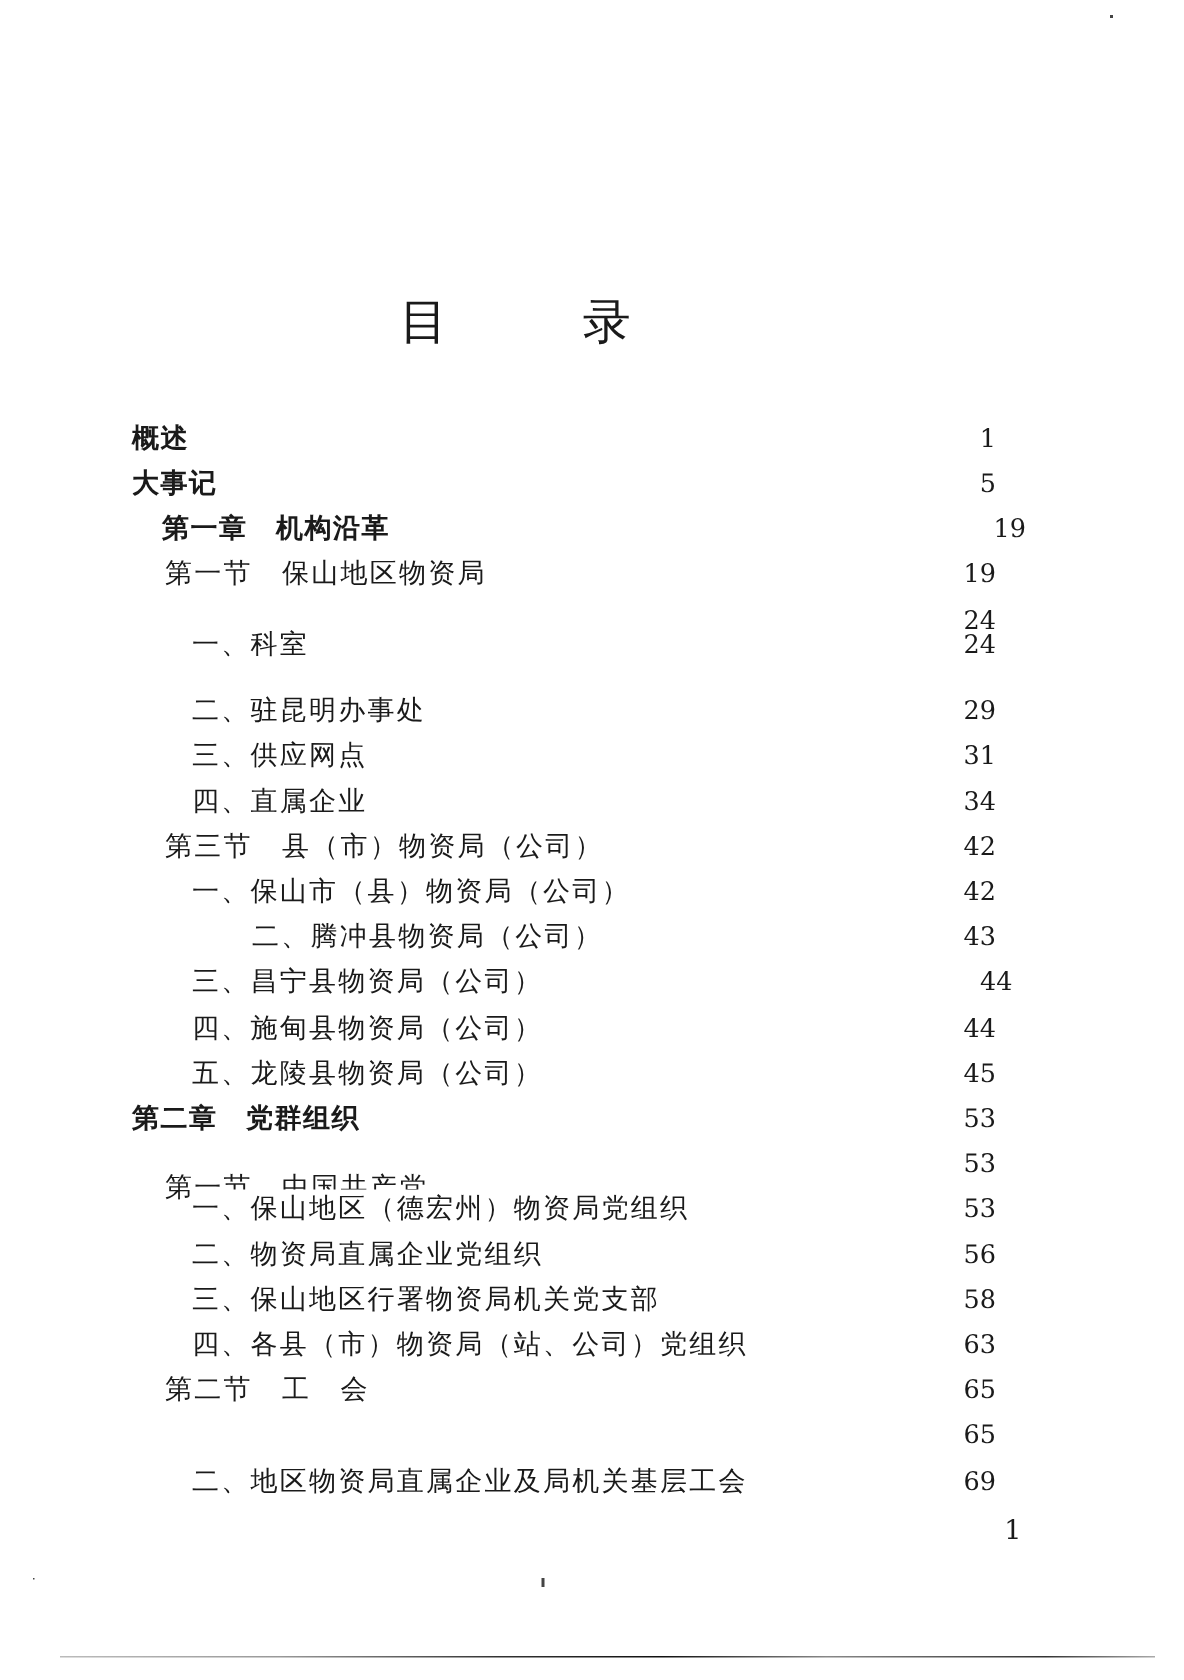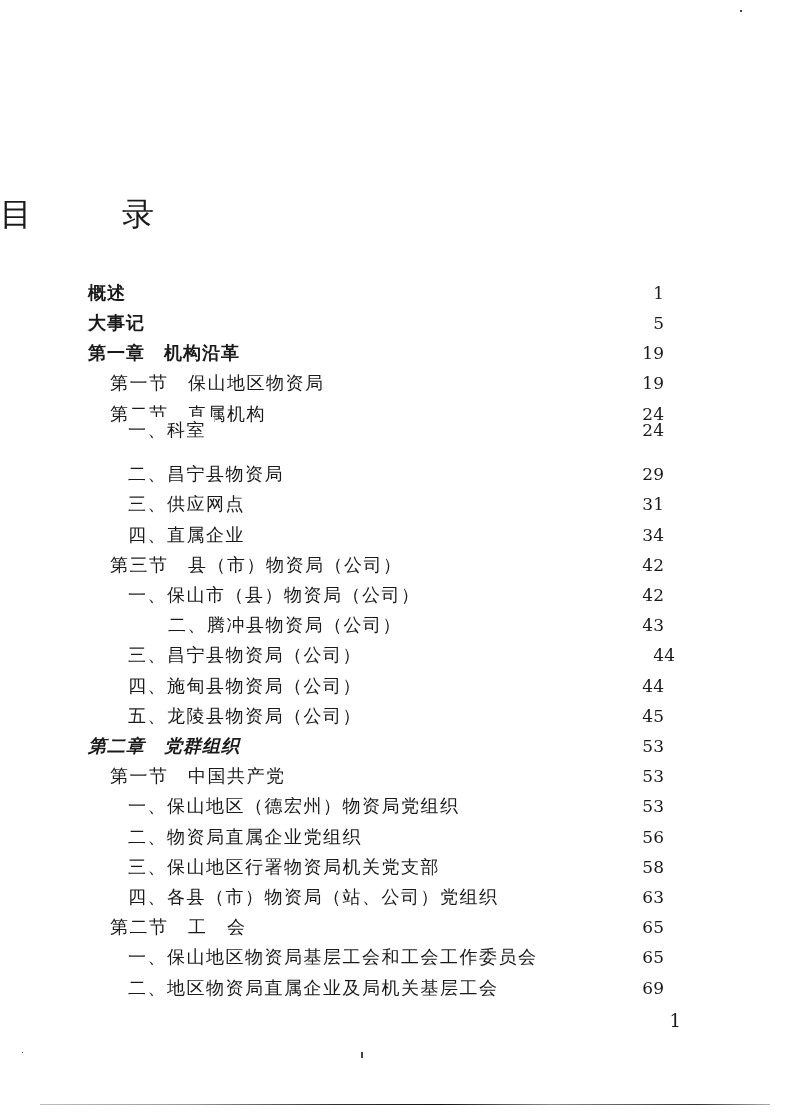--- a/index.html
+++ b/index.html
@@ -1,18 +1,18 @@
 <!DOCTYPE html>
 <html><head>
 <meta charset="utf-8">
 <style>
   html, body { margin:0; padding:0; background:#ffffff; }
   body { width:789px; height:1120px; position:relative; overflow:hidden;
          font-family:"DejaVu Serif","Liberation Serif",serif; color:#1a1a1a; }
-  .title { position:absolute; top:193px; left:0; width:655px; 
+  .title { position:absolute; top:193px; left:16px; width:655px; text-align:center;
            font-size:32px; letter-spacing:0; }
   .title span { display:inline-block; }
   .title .gap { width:90px; }
   .toc { position:absolute; top:280px; left:0; width:789px; }
   .row { position:absolute; left:0; width:746px; height:26px; font-size:18px; line-height:26px; }
   .row .label { position:absolute; white-space:nowrap; background:#fff; padding-right:8px; letter-spacing:1.5px; }
   .row.chap .label { font-family:"DejaVu Sans","Liberation Sans",sans-serif; font-weight:bold; letter-spacing:1px; }
   .row .dots { position:absolute; right:119px; height:26px; overflow:hidden;
                background-image:radial-gradient(circle, #222 1.1px, transparent 1.3px);
                background-size:6.5px 26px; background-position:right 15px; background-repeat:repeat-x; }
@@ -33,43 +33,42 @@
     <div class="row chap" style="top: 0px;">
       <div class="dots" style="left: 88px;"></div>
       <span class="label" style="left: 88px;">概述</span>
       <span class="page">1</span>
     </div>
     <div class="row chap" style="top: 30px;">
       <div class="dots" style="left: 88px;"></div>
       <span class="label" style="left: 88px;">大事记</span>
       <span class="page">5</span>
     </div>
-    <div class="row chap" style="top: 60px;">
+    <div class="row chap" style="top: 60px; margin-left: 20px;">
       <div class="dots" style="left: 88px;"></div>
       <span class="label" style="left: 88px;">第一章　机构沿革</span>
       <span class="page">19</span>
     </div>
     <div class="row" style="top: 90px;">
       <div class="dots" style="left: 110px;"></div>
       <span class="label" style="left: 110px;">第一节　保山地区物资局</span>
       <span class="page">19</span>
     </div>
     <div class="row" style="top: 121px;">
       <div class="dots" style="left: 110px;"></div>
-      <span class="label" style="left: 110px;">第二节　直属机构</span>
       <span class="page">24</span>
     </div>
     <div class="row" style="top: 137px;">
       <div class="dots" style="left: 128px;"></div>
       <span class="label" style="left: 128px;">一、科室</span>
       <span class="page">24</span>
     </div>
     <div class="row" style="top: 181px;">
       <div class="dots" style="left: 128px;"></div>
-      <span class="label" style="left: 128px;">二、昌宁县物资局</span>
+      <span class="label" style="left: 128px;">二、驻昆明办事处</span>
       <span class="page">29</span>
     </div>
     <div class="row" style="top: 211px;">
       <div class="dots" style="left: 128px;"></div>
       <span class="label" style="left: 128px;">三、供应网点</span>
       <span class="page">31</span>
     </div>
     <div class="row" style="top: 242px;">
       <div class="dots" style="left: 128px;"></div>
       <span class="label" style="left: 128px;">四、直属企业</span>
@@ -100,26 +99,26 @@
       <span class="label" style="left: 128px;">四、施甸县物资局（公司）</span>
       <span class="page">44</span>
     </div>
     <div class="row" style="top: 423px;">
       <div class="dots" style="left: 128px;"></div>
       <span class="label" style="left: 128px;">五、龙陵县物资局（公司）</span>
       <span class="page">45</span>
     </div>
     <div class="row chap" style="top: 453px;">
       <div class="dots" style="left: 88px;"></div>
-      <span class="label" style="left: 88px; font-style: italic;">第二章　党群组织</span>
+      <span class="label" style="left: 88px;">第二章　党群组织</span>
       <span class="page">53</span>
     </div>
     <div class="row" style="top: 483px;">
       <div class="dots" style="left: 110px;"></div>
-      <span class="label" style="left: 110px;">第一节　中国共产党</span>
+      <span class="label" style="left: 110px; margin-top: 16px;">第一节　中国共产党</span>
       <span class="page">53</span>
     </div>
     <div class="row" style="top: 513px;">
       <div class="dots" style="left: 128px;"></div>
       <span class="label" style="left: 128px;">一、保山地区（德宏州）物资局党组织</span>
       <span class="page">53</span>
     </div>
     <div class="row" style="top: 544px;">
       <div class="dots" style="left: 128px;"></div>
       <span class="label" style="left: 128px;">二、物资局直属企业党组织</span>
@@ -135,21 +134,20 @@
       <span class="label" style="left: 128px;">四、各县（市）物资局（站、公司）党组织</span>
       <span class="page">63</span>
     </div>
     <div class="row" style="top: 634px;">
       <div class="dots" style="left: 110px;"></div>
       <span class="label" style="left: 110px;">第二节　工　会</span>
       <span class="page">65</span>
     </div>
     <div class="row" style="top: 664px;">
       <div class="dots" style="left: 128px;"></div>
-      <span class="label" style="left: 128px;">一、保山地区物资局基层工会和工会工作委员会</span>
       <span class="page">65</span>
     </div>
     <div class="row" style="top: 695px;">
       <div class="dots" style="left: 128px;"></div>
       <span class="label" style="left: 128px;">二、地区物资局直属企业及局机关基层工会</span>
       <span class="page">69</span>
     </div>
   </div>
 
 <div class="folio">1</div>

